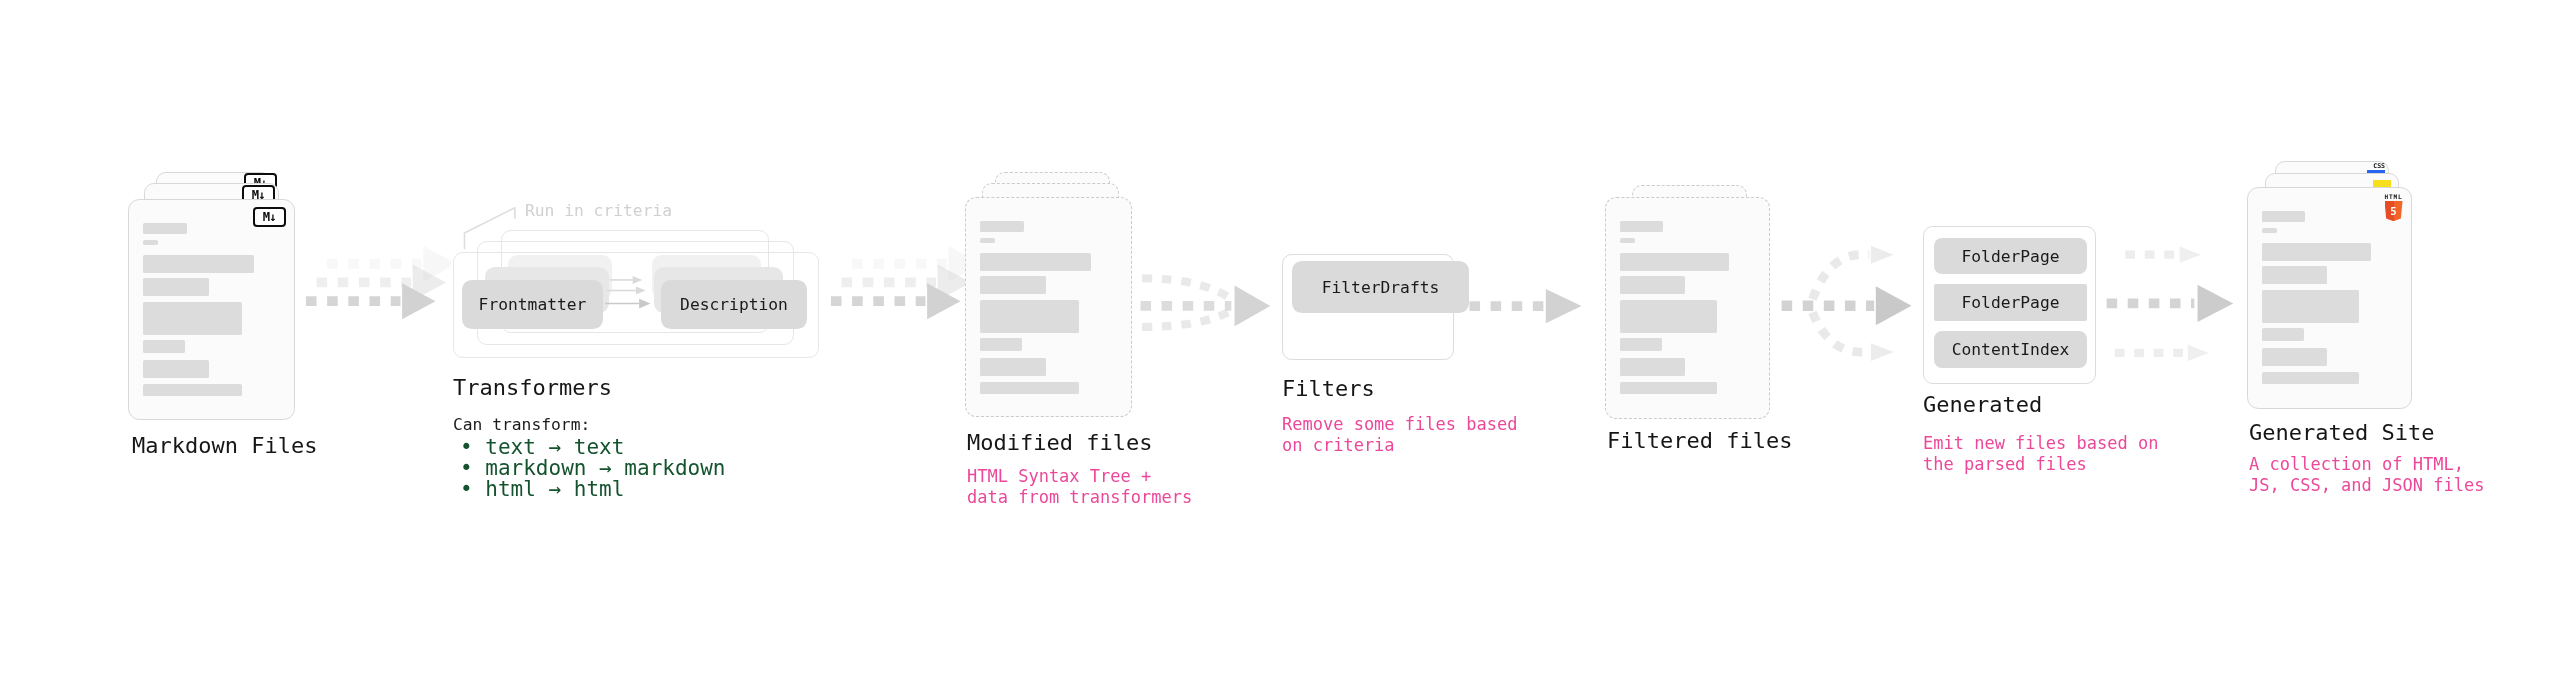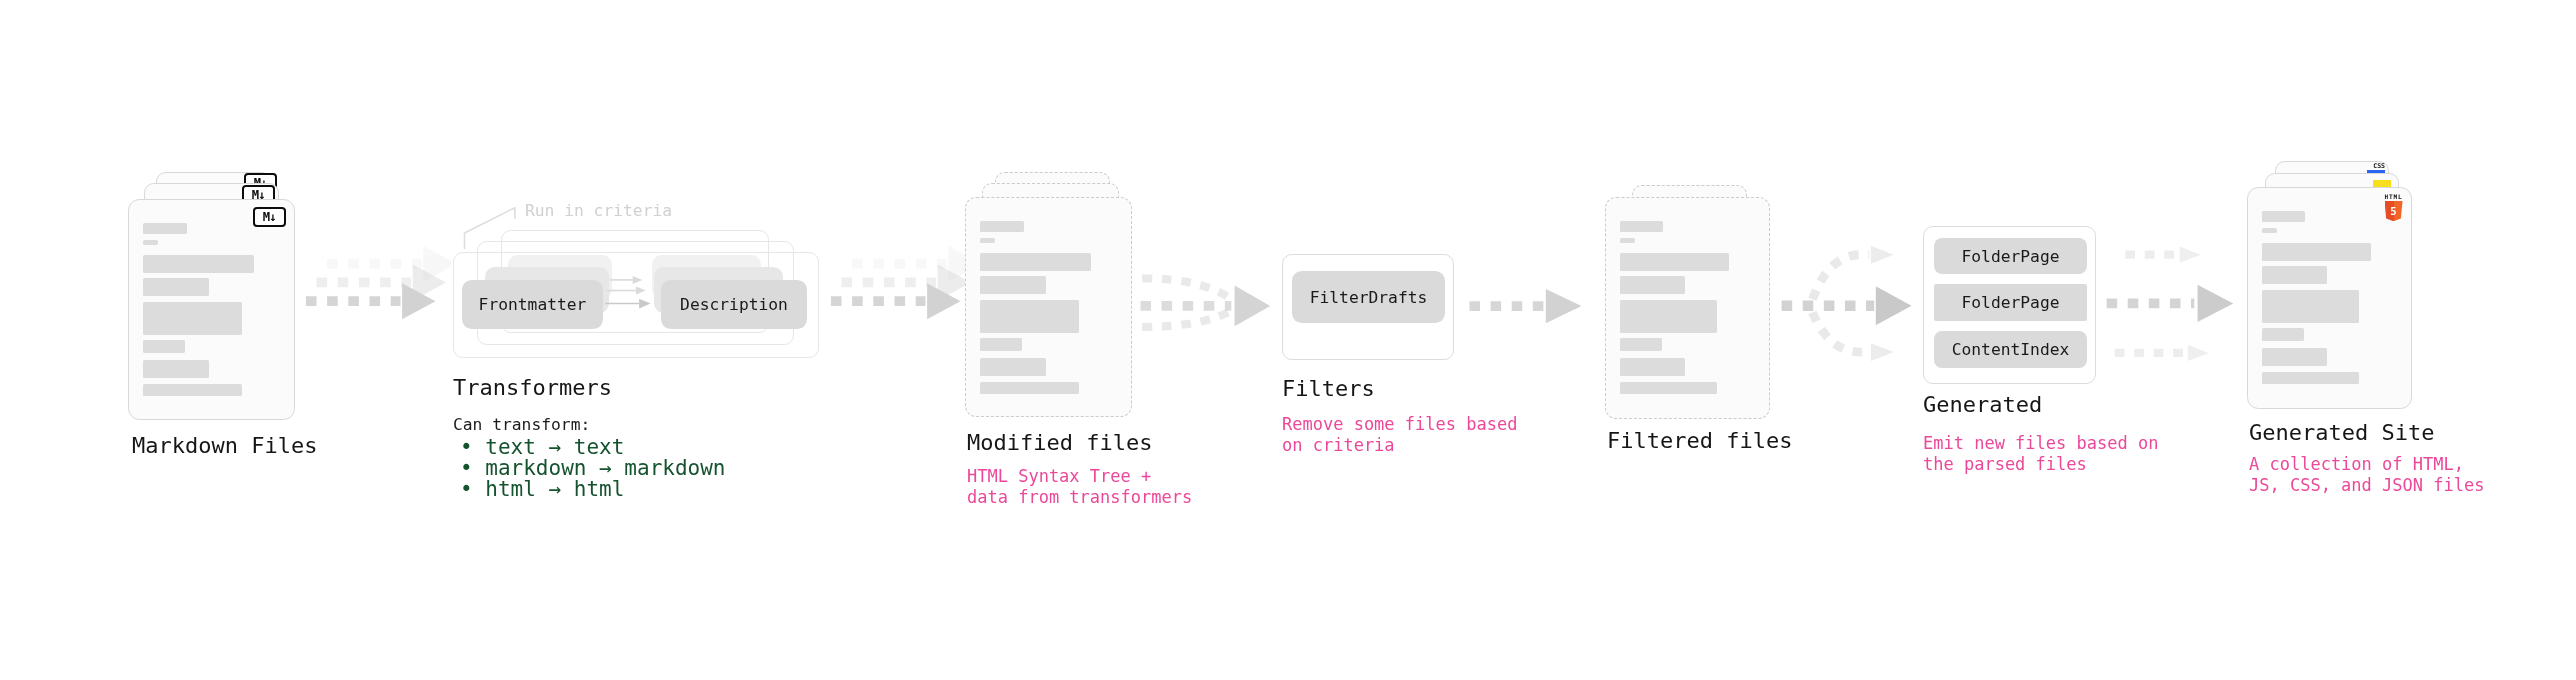--- a/index.html
+++ b/index.html
@@ -182,21 +182,21 @@
           <i></i>
       </div>
     </div>
     <div class="title" style="left:967px;top:430px">Modified files</div>
     <div class="sub" style="left:967px;top:466px">HTML Syntax Tree +
 data from transformers</div>
   </div>
 
   <div>
     <div class="panel" style="left:1282px;top:254px;width:172px;height:106px"></div>
-    <div class="pill" style="left:1292px;top:271px;width:153px;height:52px">FilterDrafts</div>
+    <div class="pill" style="left:1292px;top:261px;width:177px;height:52px">FilterDrafts</div>
     <div class="title" style="left:1282px;top:376px">Filters</div>
     <div class="sub" style="left:1282px;top:414px">Remove some files based
 on criteria</div>
   </div>
 
   <div>
     <div class="card dashed" style="left:1632px;top:185px;width:115px;height:98px;border-radius:9.8px"></div>
     <div class="card dashed" style="left:1605px;top:197px;width:165px;height:222px">
       <div class="bars">
         <i></i>

